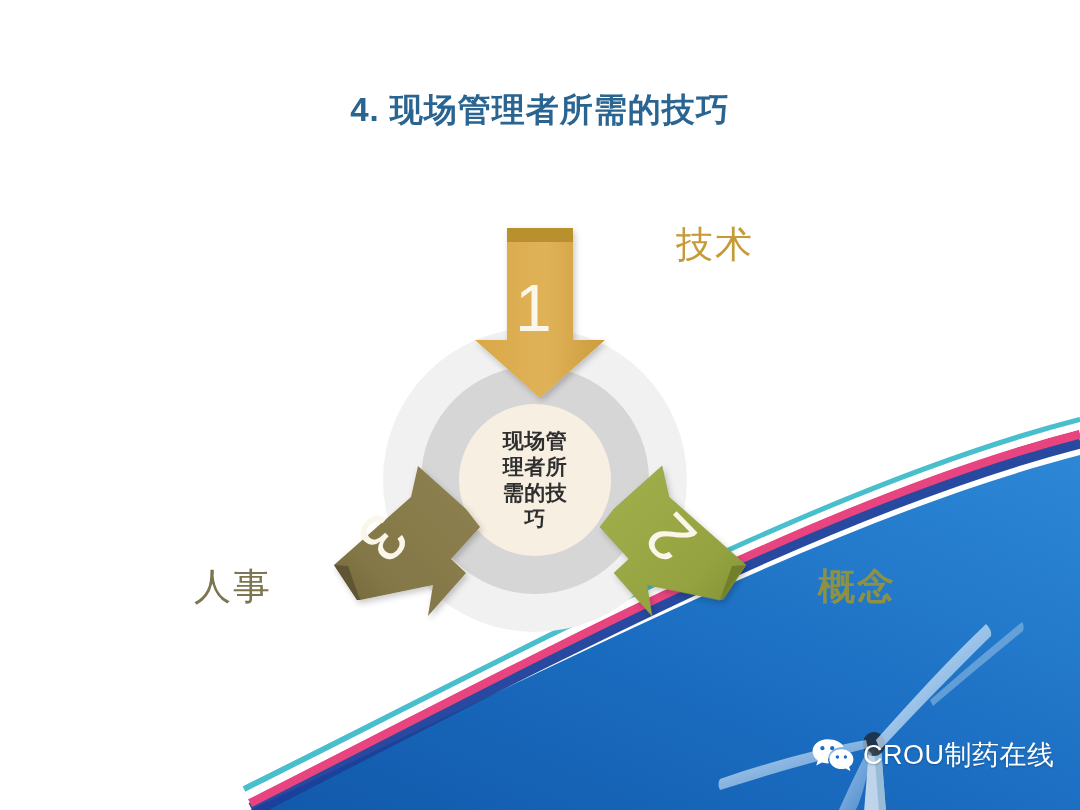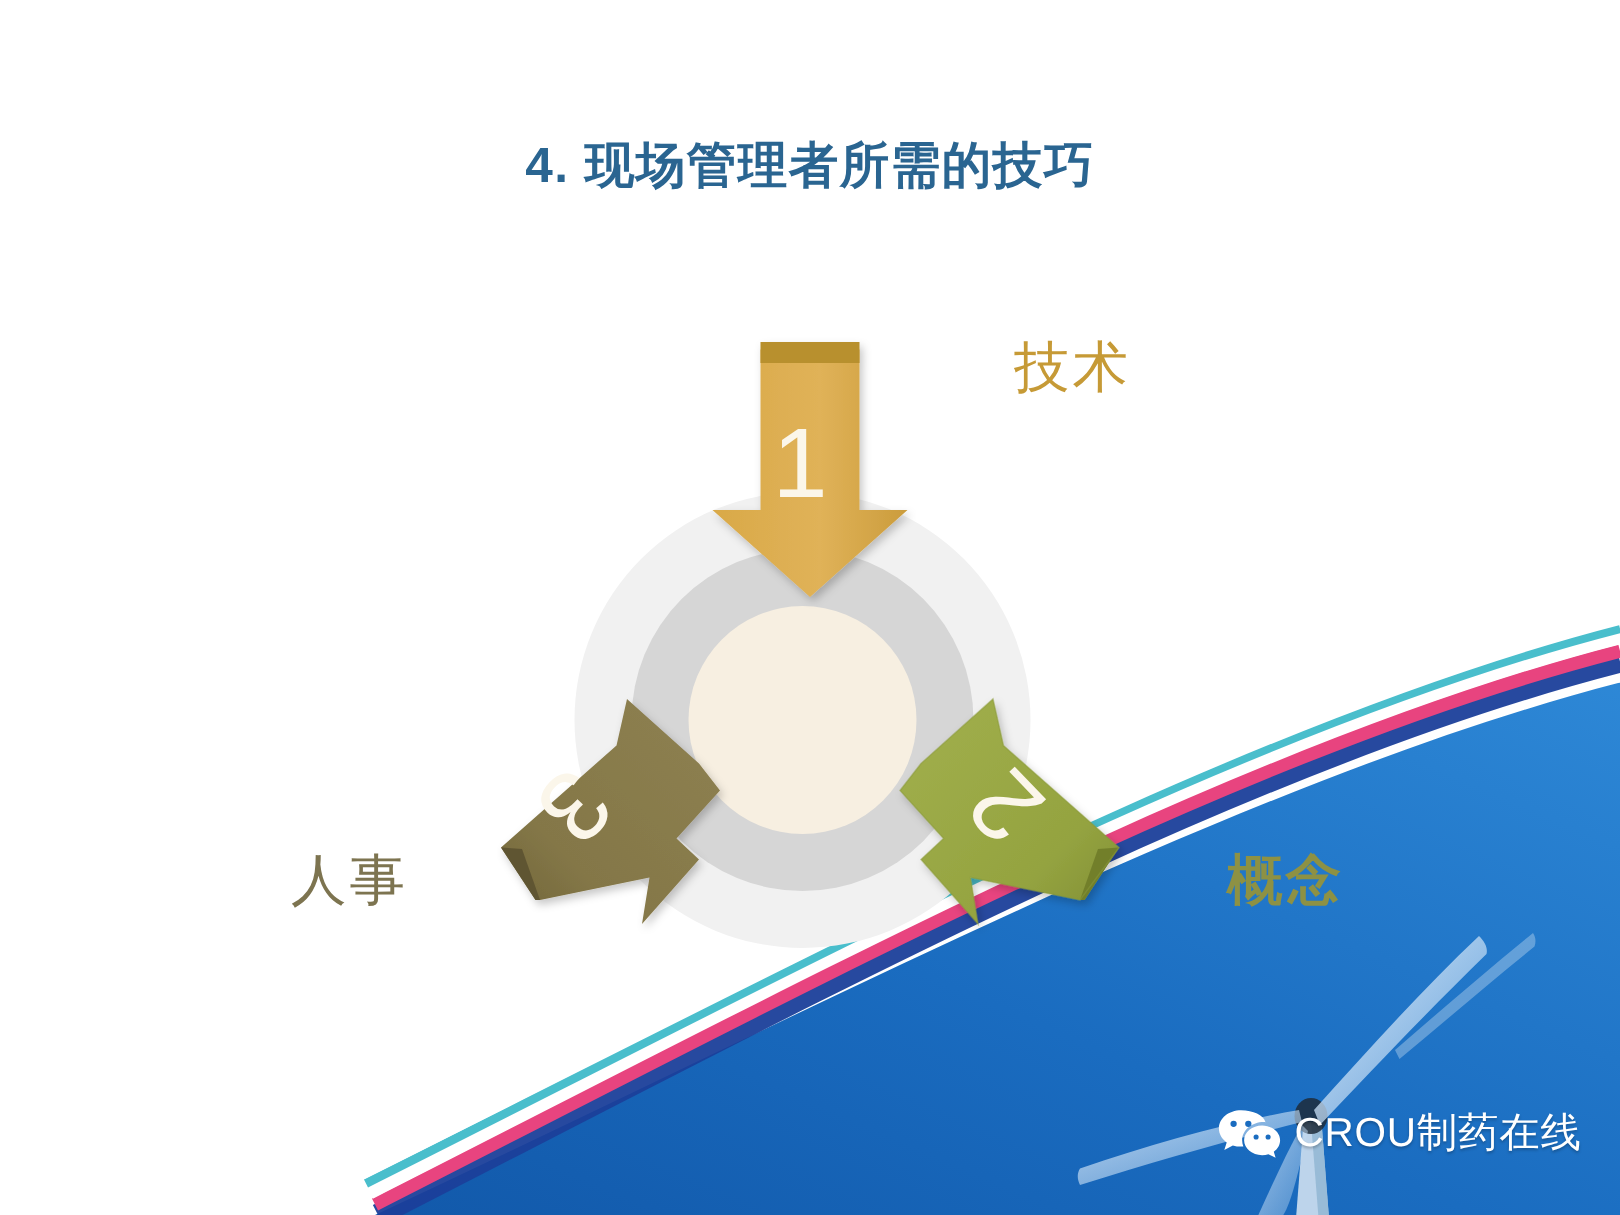--- a/index.html
+++ b/index.html
@@ -111,21 +111,21 @@
   .cat-tech   { left: 676px; top: 208px; color: #c69a36; margin-top: 12px; }
   .cat-people { left: 194px; top: 562px; color: #7d7450; }
   .cat-concept{ left: 818px; top: 562px; color: #8d9144; font-weight: bold; }
 
   
   .watermark {
     position: absolute;
     left: 812px;
     top: 737px;
     display: flex;
-    align-items: flex-end;
+    align-items: center;
     gap: 9px;
     color: #ffffff;
     font-size: 27px;
     letter-spacing: 0.5px;
     white-space: nowrap;
     text-shadow: 0 1px 2px rgba(0,0,0,.25);
   }
   .wechat-icon { flex: 0 0 auto; display: block; }
 </style>
 </head>
@@ -233,20 +233,28 @@
       <path d="M466,509 L418,466 L411,497 L334,565 L357,600 L360,600 L433,585 L428,616
                L466,573 L451,559 L480,527 Z" fill="url(#g3)"></path>
       <path d="M334,565 L357,600 L360,600 L348,566 Z" fill="#5c5230" opacity=".9"></path>
     </g>
   </svg>
 
   <div class="arrow-num num-1">1</div>
   <div class="arrow-num num-2">2</div>
   <div class="arrow-num num-3">3</div>
 
+  <div class="center-text">
+    <span>
+      <div>现场管</div>
+      <div>理者所</div>
+      <div>需的技</div>
+      <div>巧</div>
+    </span>
+  </div>
 
   <div class="cat-label cat-tech">技术</div>
   <div class="cat-label cat-people">人事</div>
   <div class="cat-label cat-concept">概念</div>
 
   <div class="watermark">
     <svg class="wechat-icon" width="42" height="34" viewBox="0 0 42 34" xmlns="http://www.w3.org/2000/svg">
       <path d="M15.4,1.2 C7.2,1.2 0.6,6.6 0.6,13.2 C0.6,17 2.6,20.4 5.8,22.6
                L4.2,27.6 L9.9,24.6 C11.6,25.1 13.5,25.4 15.4,25.4
                C15.9,25.4 16.4,25.4 16.9,25.3 C16.4,24 16.1,22.6 16.1,21.2

